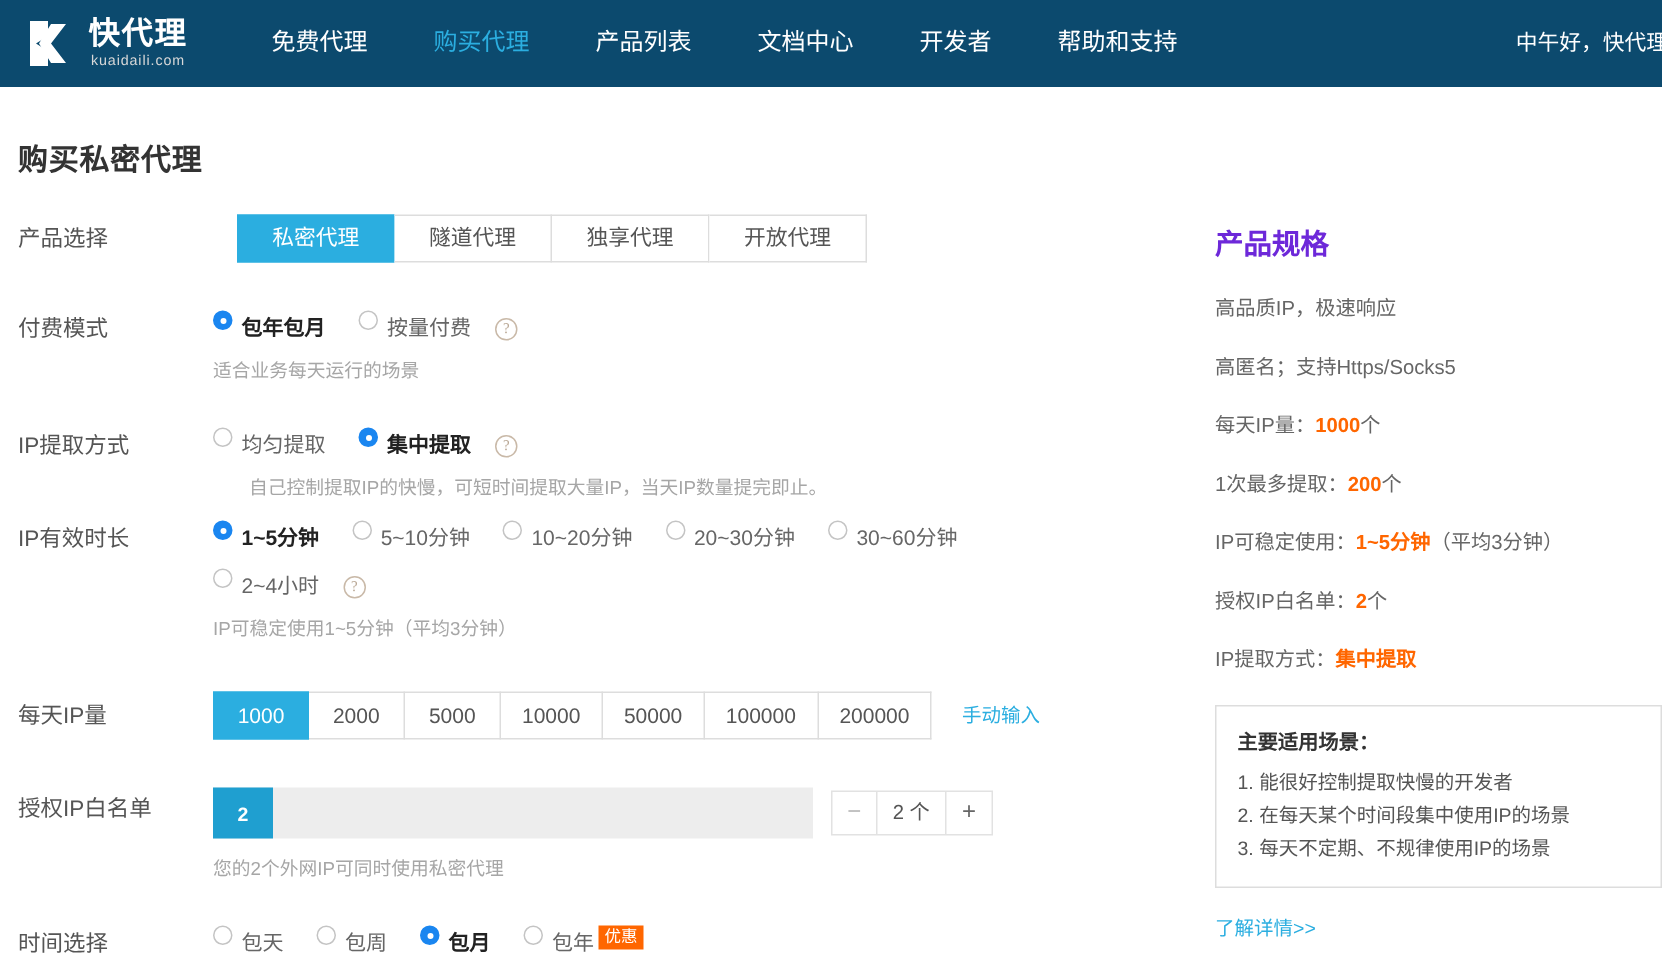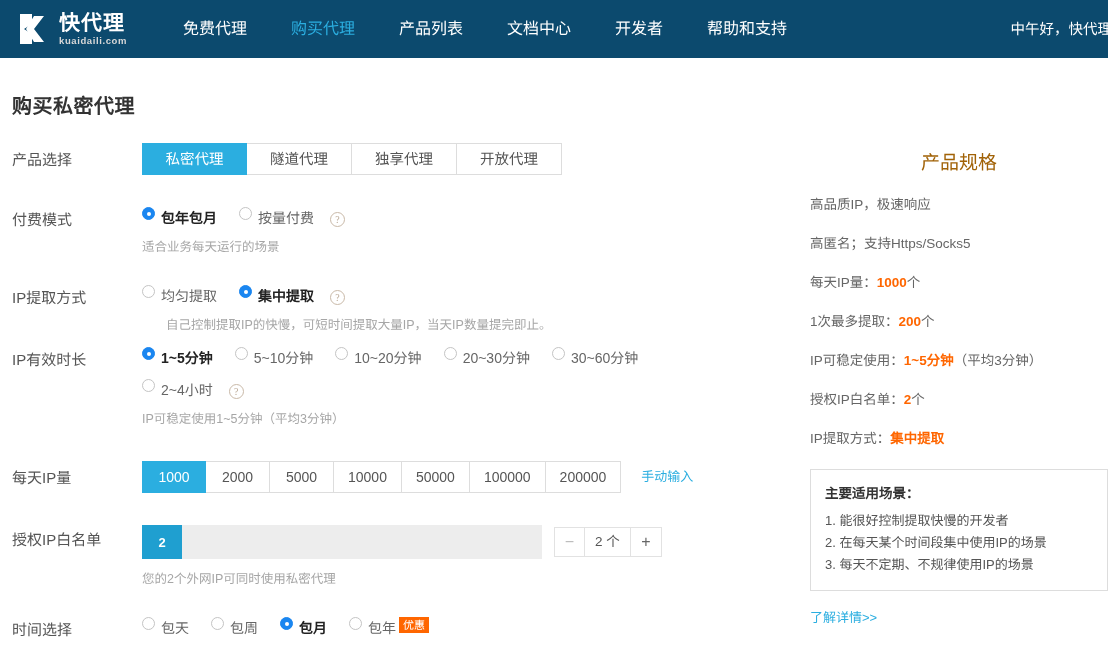--- a/index.html
+++ b/index.html
@@ -40,21 +40,22 @@
     color: #fff;
     font-size: 21px;
     font-weight: bold;
     letter-spacing: 1px;
   }
   .logo-en {
     color: #d8d8d8;
     font-size: 9.5px;
     letter-spacing: 0.6px;
     margin-top: 3px;
-    font-weight: bold;
+    font-weight: normal;
+    text-align: center;
   }
   .nav {
     display: flex;
     align-items: center;
     height: 58px;
   }
   .nav-item {
     color: #ffffff;
     font-size: 16px;
     padding: 0 22px;
@@ -239,24 +240,23 @@
     width: 46px;
     color: #555;
     font-size: 13.5px;
     cursor: default;
   }
   .stepper .plus { border-right: none; color: #666; }
 
   
   .side-title {
     font-size: 19px;
-    font-weight: normal;
-    color: #a16207;
+    font-weight: bold;
+    color: #6d28d9;
     margin-bottom: 22px;
-    text-align: center;
   }
   .spec {
     font-size: 13.5px;
     color: #666;
     margin-bottom: 21px;
     line-height: 18px;
   }
   .em { color: #f60; font-weight: bold; }
   .box {
     border: 1px solid #ddd;
@@ -302,21 +302,21 @@
   <div class="greeting">中午好，快代理</div>
 </div>
 
 <div class="page">
   <div class="page-title">购买私密代理</div>
 
   <div class="layout">
 
     <div class="form-col">
 
-      <div class="row" style="margin-bottom:28px;">
+      <div class="row" style="margin-bottom:28px;gap:16px;">
         <div class="row-label">产品选择</div>
         <div class="row-body">
           <div class="seg seg-big">
             <div class="seg-item sel">私密代理</div>
             <div class="seg-item">隧道代理</div>
             <div class="seg-item">独享代理</div>
             <div class="seg-item">开放代理</div>
           </div>
         </div>
       </div>

